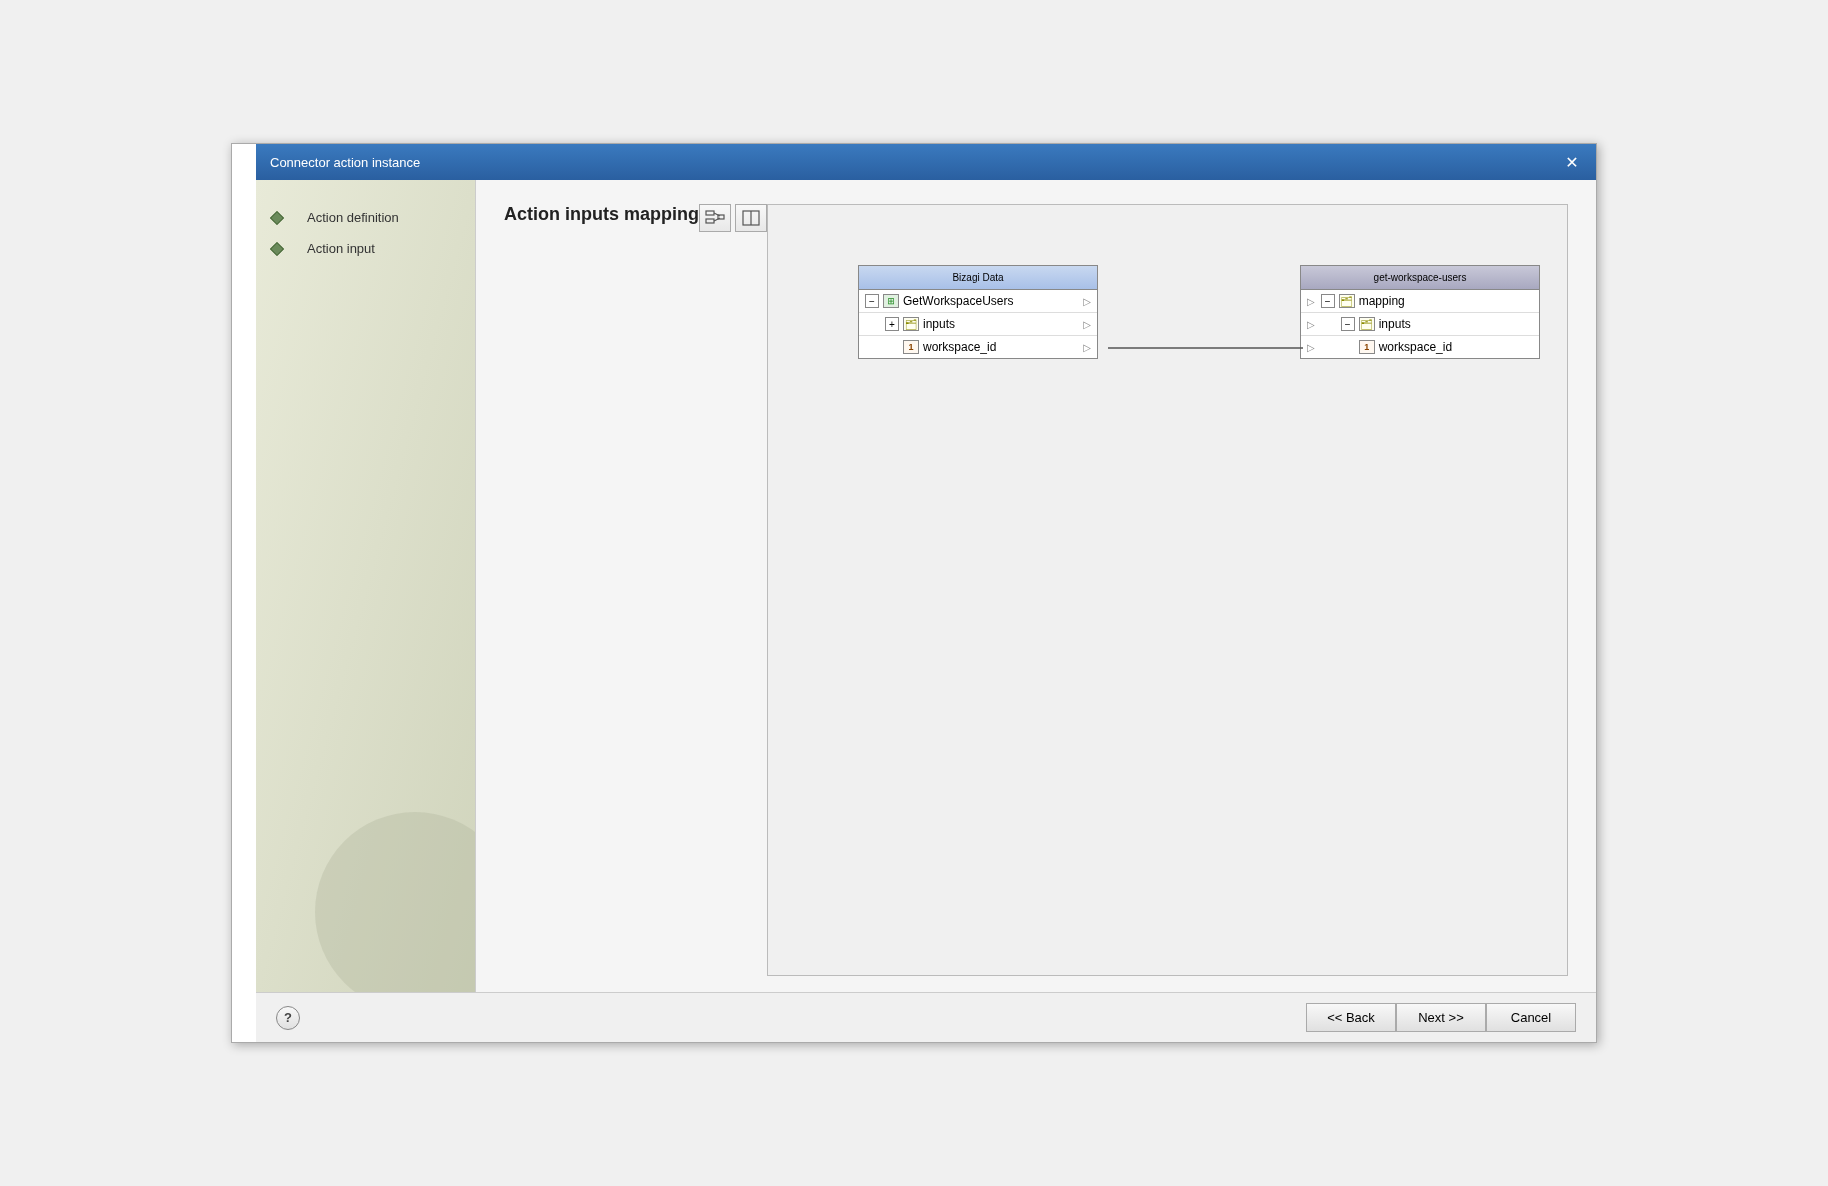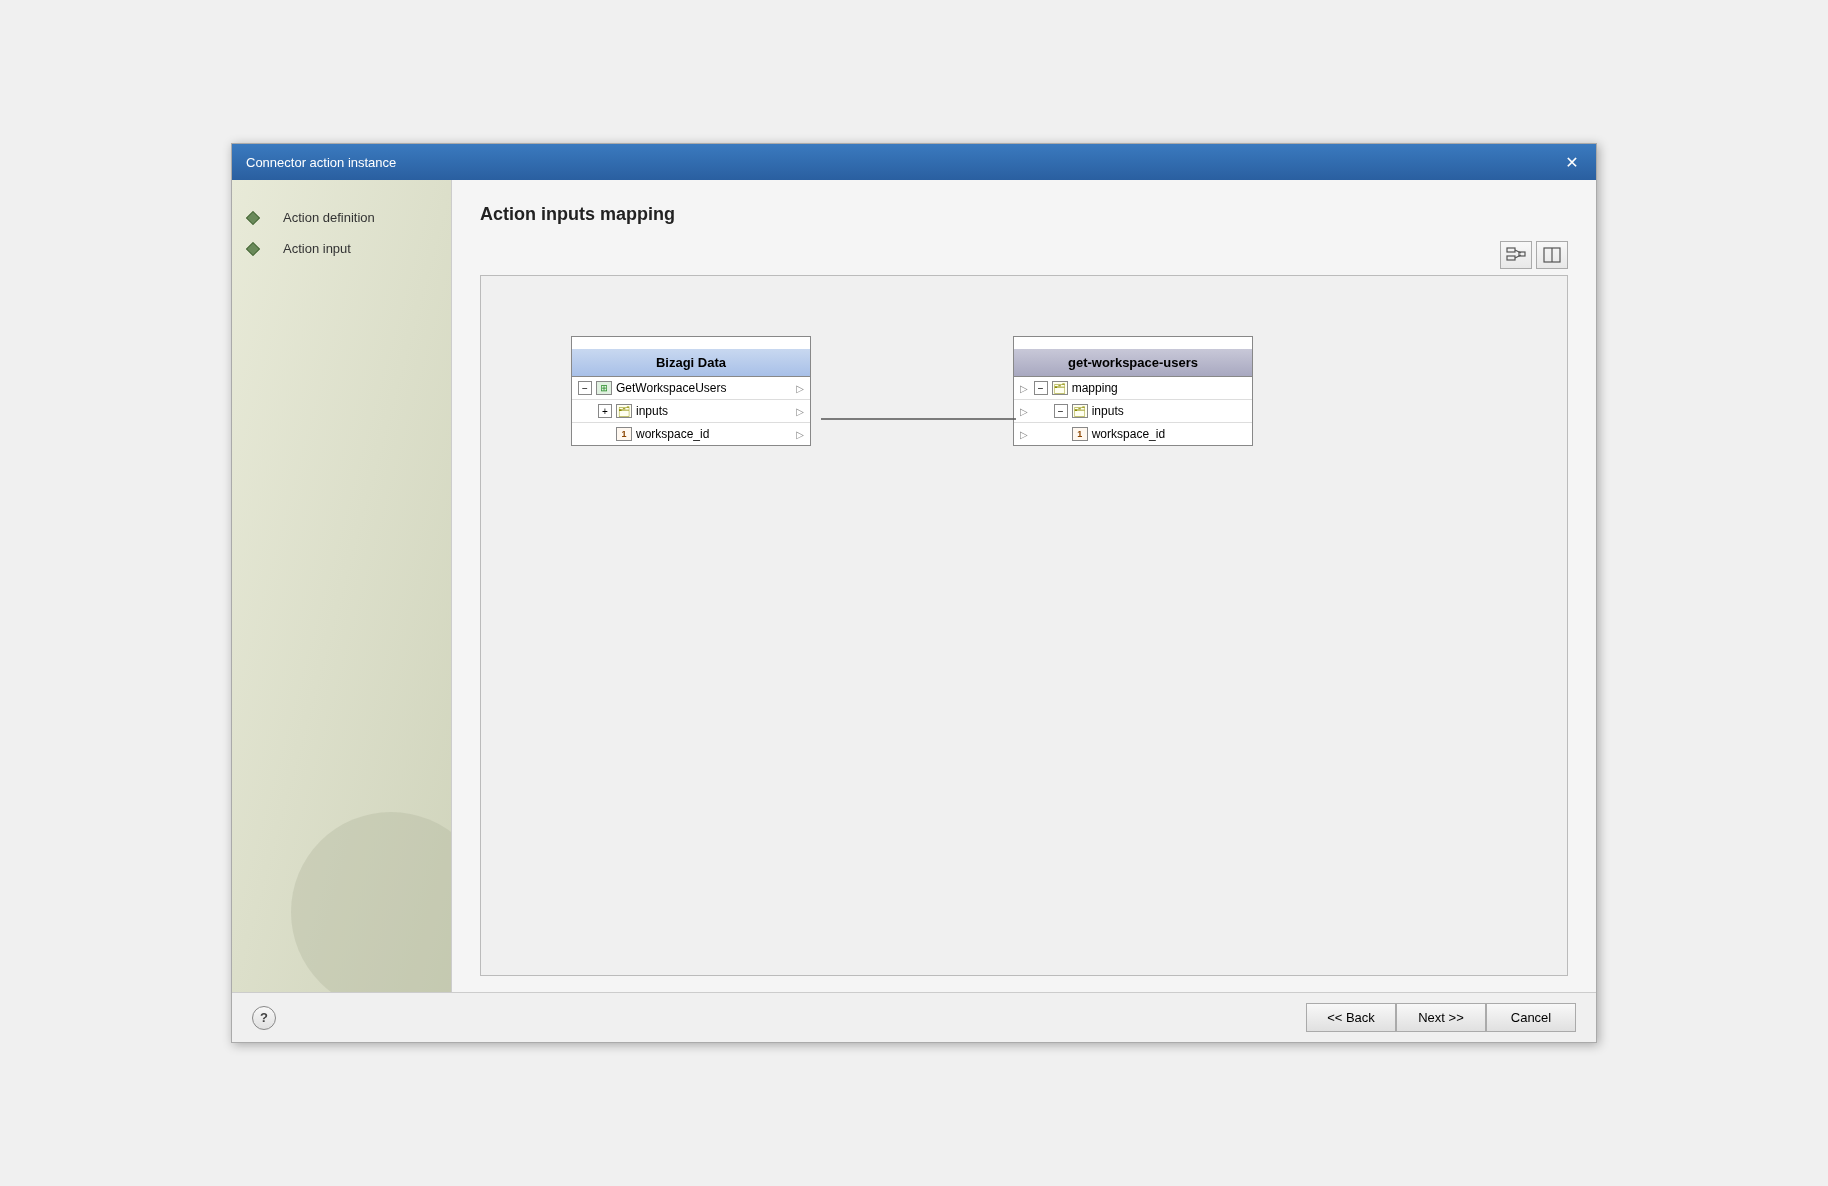--- a/index.html
+++ b/index.html
@@ -13,20 +13,21 @@
       min-height: 100vh;
     }
     .dialog {
       width: 1366px;
       height: 900px;
       background: #fff;
       border: 1px solid #aaa;
       box-shadow: 2px 2px 10px rgba(0,0,0,0.3);
       display: flex;
       flex-direction: column;
+      padding-left: 24px;
     }
     .title-bar {
       background: linear-gradient(to bottom, #3a7abf, #2a5fa0);
       color: #fff;
       padding: 8px 14px;
       display: flex;
       align-items: center;
       justify-content: space-between;
       flex-shrink: 0;
     }
@@ -83,21 +84,21 @@
       width: 10px;
       height: 10px;
       background: #6a8a5a;
       transform: rotate(45deg);
       flex-shrink: 0;
       border: 1px solid #4a6a3a;
     }
     .main-content {
       flex: 1;
       display: flex;
-      flex-direction: column;
+      flex-direction: row;
       padding: 24px 28px 16px;
       background: #f5f5f5;
       overflow: hidden;
       justify-content: flex-end;
     }
     .main-title {
       font-size: 18px;
       font-weight: bold;
       color: #222;
       margin-bottom: 16px;
@@ -135,24 +136,23 @@
     .data-table {
       position: absolute;
       border: 1px solid #888;
       background: #fff;
       min-width: 240px;
     }
     .table-header {
       background: linear-gradient(to bottom, #c8d8f0, #a8c0e8);
       border-bottom: 1px solid #888;
       padding: 6px 10px;
-      font-weight: bold;
-      font-size: 13px;
+      font-weight: normal;
+      font-size: 10px;
       text-align: center;
-      margin-top: 12px;
     }
     .table-row {
       display: flex;
       align-items: center;
       padding: 4px 6px;
       border-bottom: 1px solid #ddd;
       gap: 4px;
       font-size: 12px;
     }
     .table-row:last-child {

